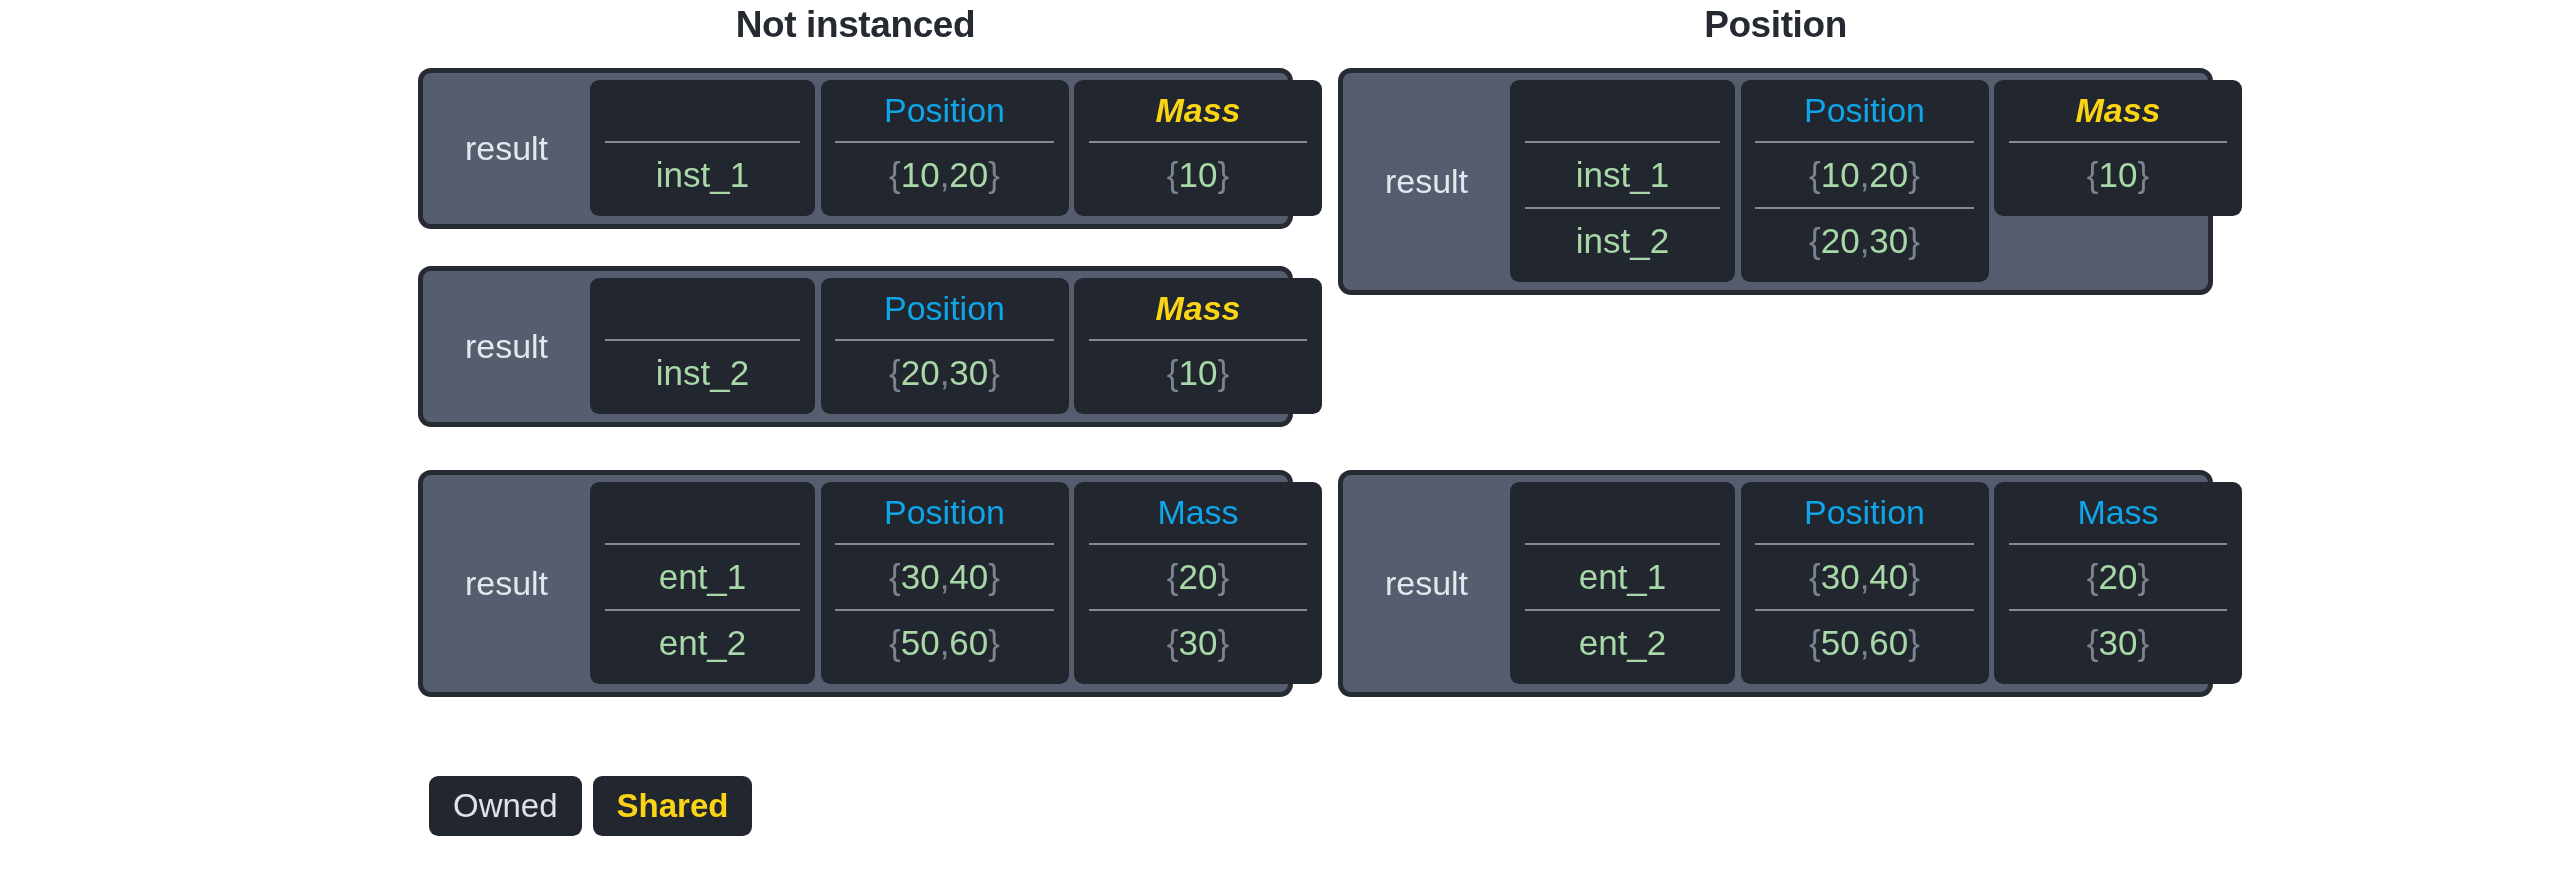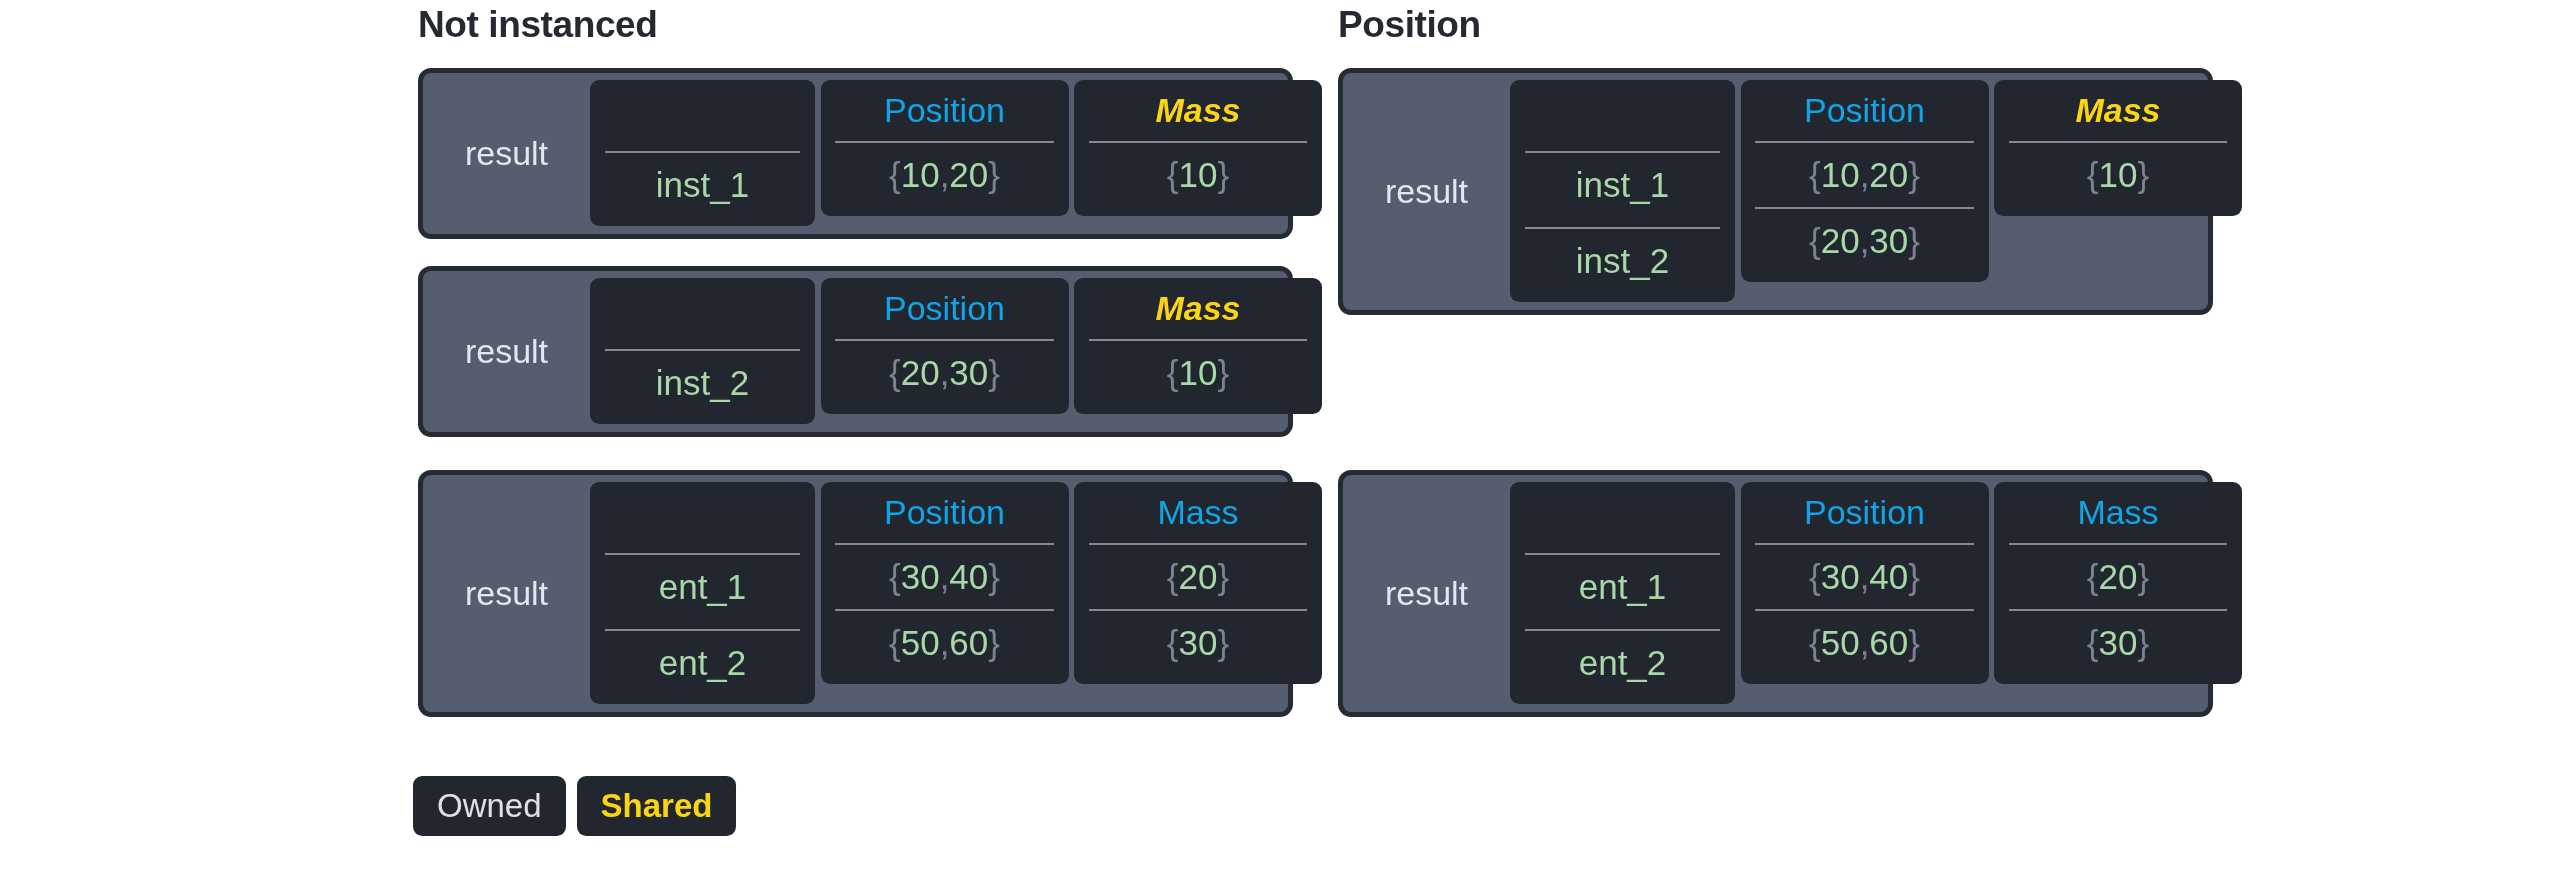--- a/index.html
+++ b/index.html
@@ -12,21 +12,21 @@
   }
 
   #stage { position: relative; width: 2576px; height: 870px; }
 
   
   .col-title {
     position: absolute;
     font-size: 37px;
     font-weight: bold;
     color: #252932;
-    text-align: left;
+    text-align: center;
     letter-spacing: -0.4px;
     white-space: nowrap;
   }
   #title-left  { left: 418px;  top: 3.7px; width: 875px; }
   #title-right { left: 1338px; top: 3.7px; width: 875px; }
 
   
   .card {
     position: absolute;
     background: #565d6e;
@@ -62,21 +62,21 @@
 
   .colpanel {
     background: #22262e;
     border-radius: 9.2px;
     display: flex;
     flex-direction: column;
     align-items: stretch;
     padding: 0 14.7px 9.2px 14.7px;
     min-width: 0;
   }
-  .colpanel.name-col { flex: 0 0 225px; gap: 10px; }
+  .colpanel.name-col { flex: 0 0 225px; }
   .colpanel.data-col { flex: 0 0 248px; }
 
   
   .hcell {
     height: 61px;
     display: flex;
     align-items: center;
     justify-content: center;
     font-size: 34px;
     white-space: nowrap;
@@ -219,19 +219,19 @@
           </div>
           <div class="colpanel data-col">
             <div class="hcell">Mass</div>
             <div class="vcell"><span class="brace">{</span>20<span class="brace">}</span></div>
             <div class="vcell"><span class="brace">{</span>30<span class="brace">}</span></div>
           </div>
         </div>
       </div>
     </div>
 
-  <div class="legend" id="legend" style="left: 413px; top: 776px;">
+  <div class="legend" id="legend" style="left: 429px; top: 776px;">
       <div class="legend-pill">Owned</div>
       <div class="legend-pill shared">Shared</div>
     </div>
 
 </div>
 
 
 </body></html>

